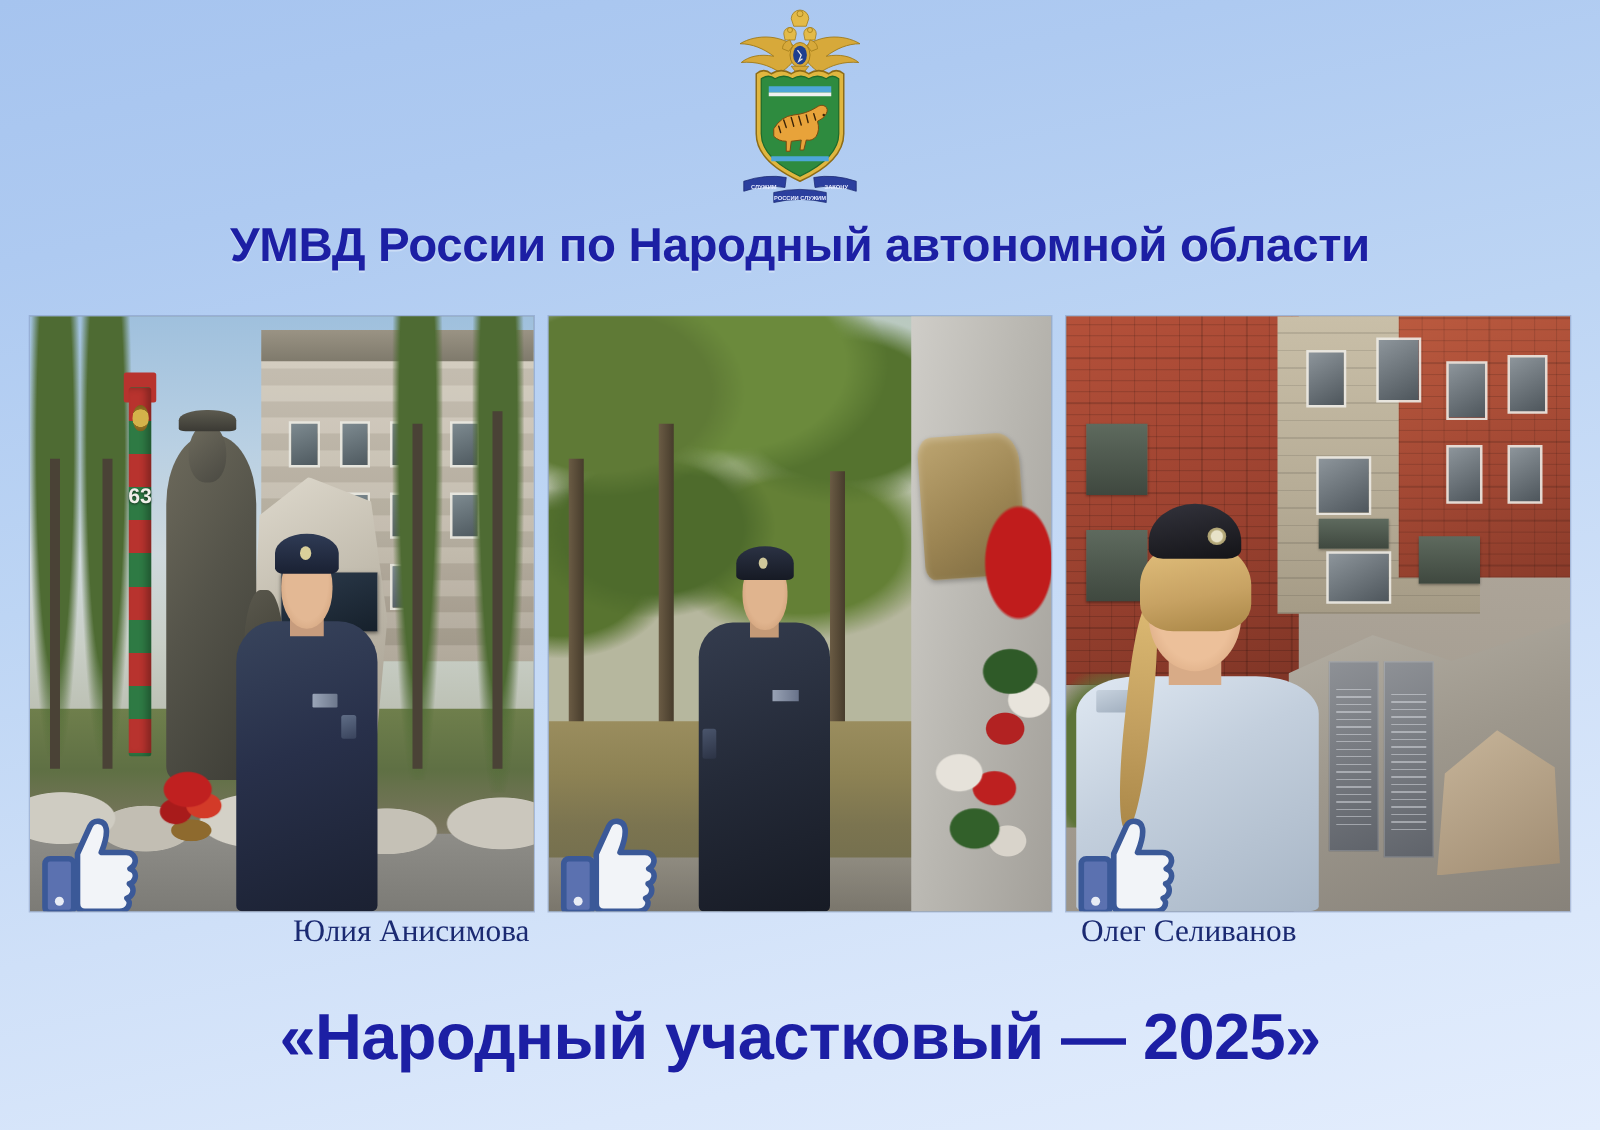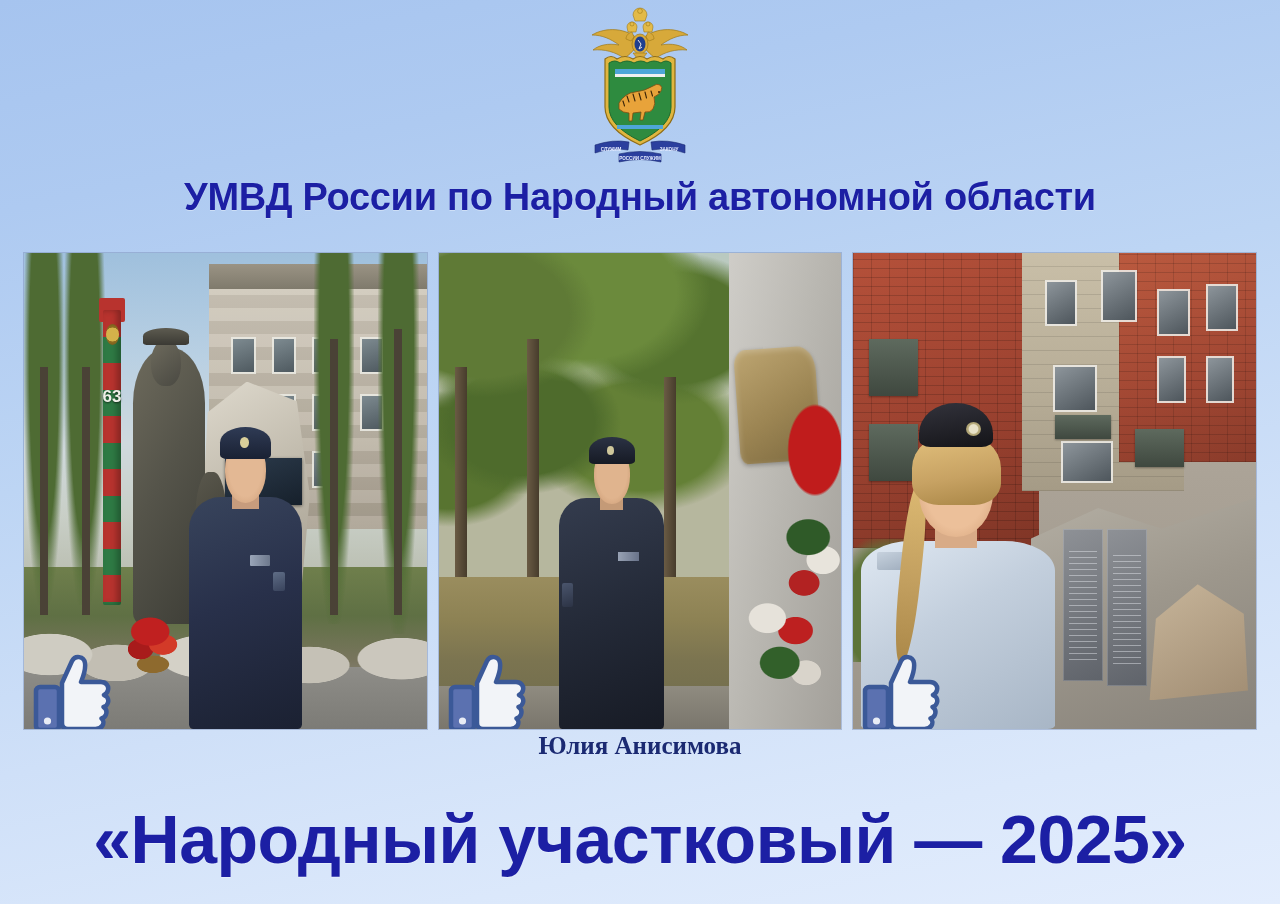--- a/index.html
+++ b/index.html
@@ -396,39 +396,38 @@
 
   
   .names-row {
     position: absolute;
     top: 729px;
     left: 24px;
     width: 1232px;
     height: 38px;
     display: flex;
     gap: 12px;
-    font-weight: bold;
   }
   .name-cell {
     flex: 1 1 0;
     text-align: center;
     font-family: "Liberation Serif", serif;
     font-size: 25px;
     color: #1b2a72;
     line-height: 34px;
     white-space: nowrap;
   }
 
   
   .footer-title {
     position: absolute;
     top: 800px;
     left: 0; right: 0;
     text-align: center;
-    font-size: 68px;
+    font-size: 52px;
     font-weight: bold;
     color: #1c1fa4;
     letter-spacing: -0.5px;
     white-space: nowrap;
     text-shadow: 0 1px 0 rgba(255,255,255,0.3);
   }
 </style>
 </head>
 <body>
 
@@ -654,15 +653,16 @@
         <rect x="4" y="34" width="23" height="43" rx="4" fill="#5b71b0" stroke="#3b5998" stroke-width="4.5"></rect>
         <circle cx="15.5" cy="68" r="3.6" fill="#e8ecf5"></circle>
       </svg>
     </div>
   </div>
 
 </div>
 
 <div class="names-row">
   <div class="name-cell">Юлия Анисимова</div>
+  <div class="name-cell">Олег Селиванов</div>
 </div>
 
 <div class="footer-title">«Народный участковый — 2025»</div>
 
 </body></html>

